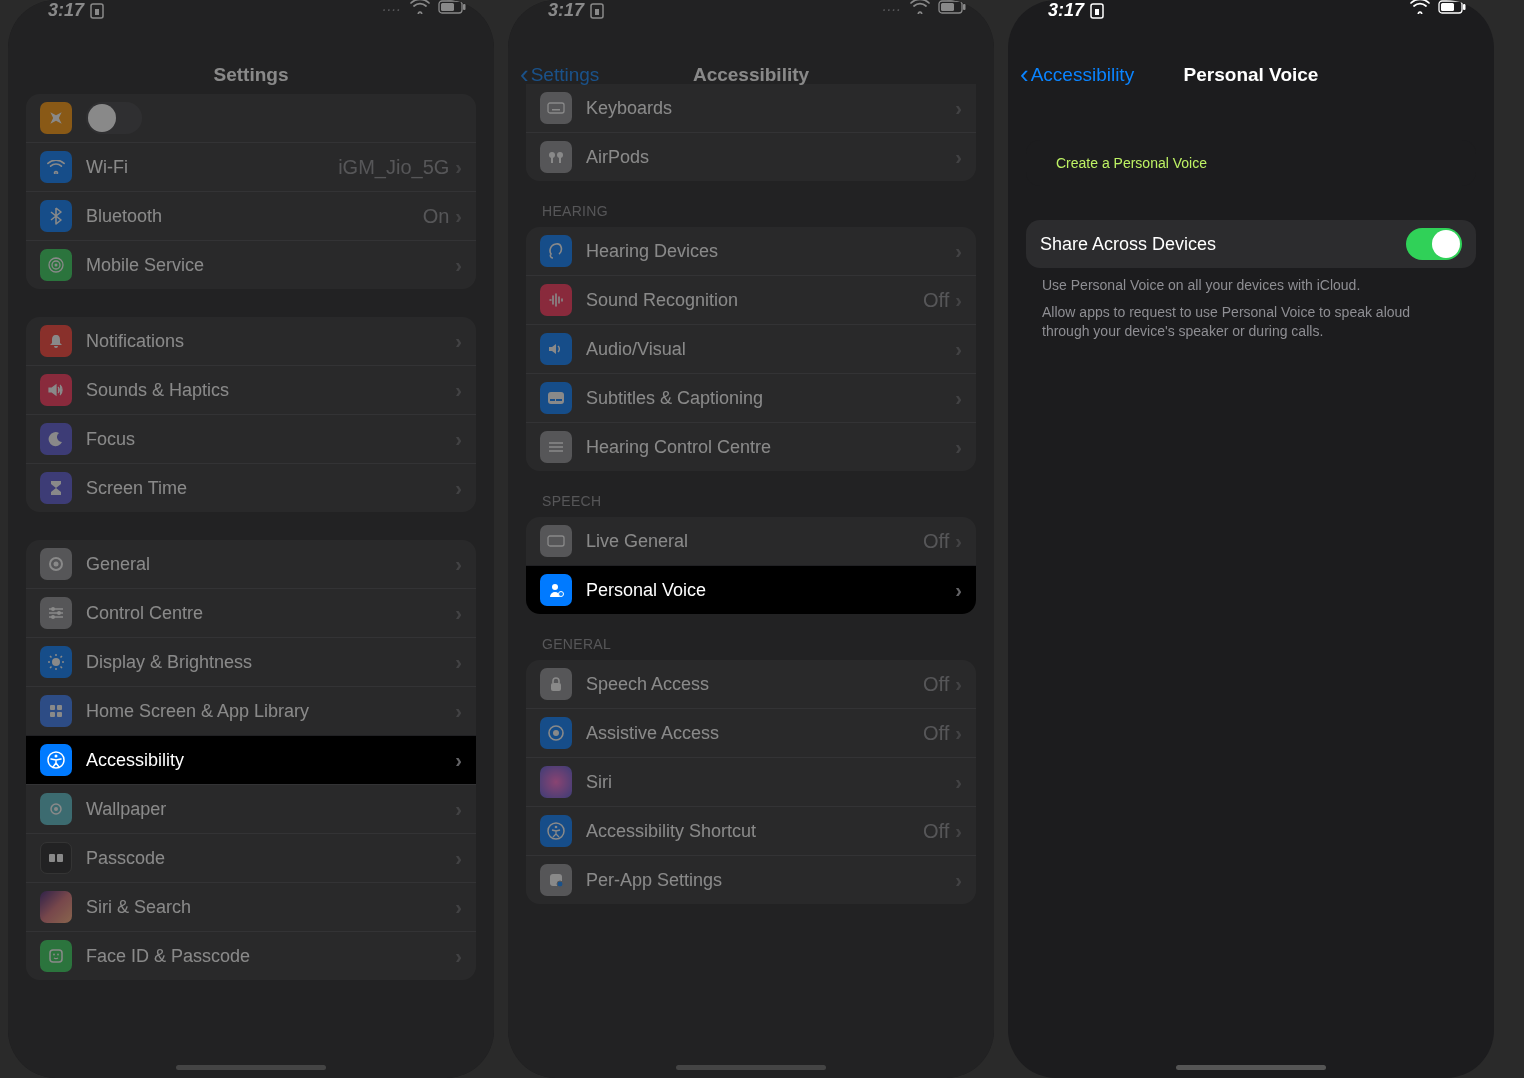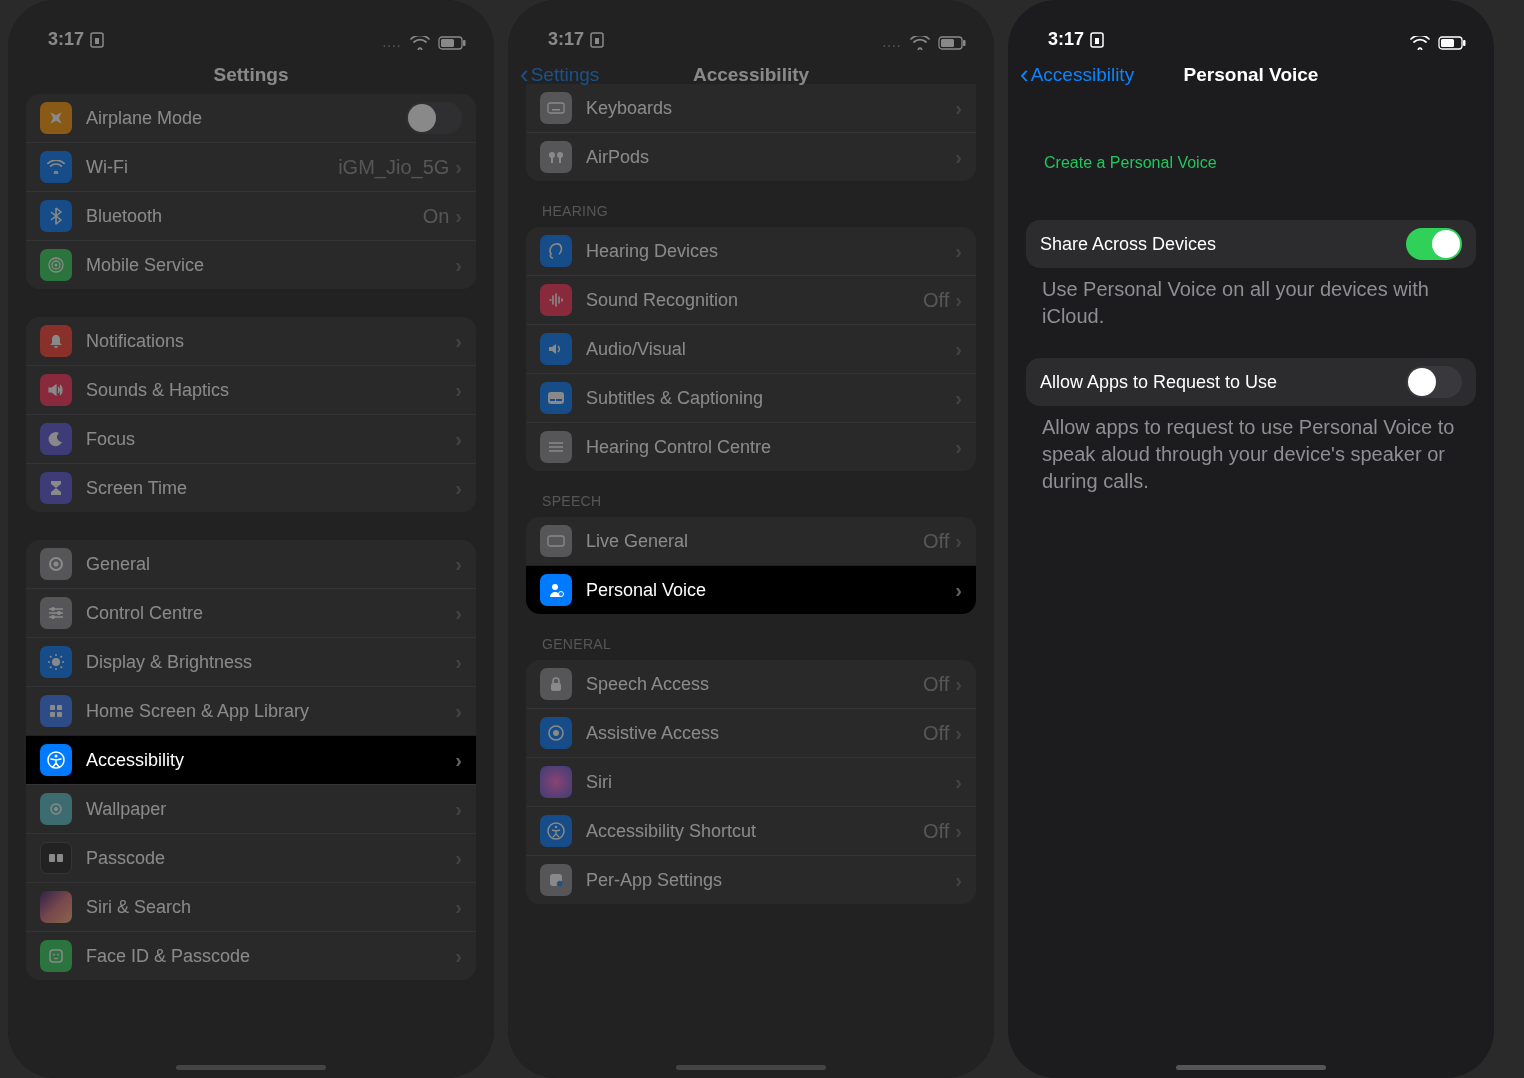--- a/index.html
+++ b/index.html
@@ -25,26 +25,27 @@
     content:"";
     position:absolute;
     inset:0;
     background: rgba(40,40,40,0.55);
     pointer-events:none;
     border-radius:48px;
   }
   .status-bar {
     height: 50px;
     display:flex;
-    align-items:flex-end;
+    align-items:flex-start;
     justify-content:space-between;
     padding: 0 28px 0 40px;
     color:#fff;
     font-size:18px;
     font-weight:600;
+    font-style:italic;
   }
   .status-left { display:flex; align-items:center; gap:6px; }
   .status-right { display:flex; align-items:center; gap:8px; }
   .nav-bar {
     height: 50px;
     display:flex;
     align-items:center;
     justify-content:center;
     position:relative;
     color:#fff;
@@ -111,40 +112,40 @@
   .toggle.on { background:#30d158; }
   .toggle.off { background:#39393d; }
   .knob {
     width:28px; height:28px; border-radius:14px; background:#fff;
     position:absolute; top:2px;
   }
   .toggle.on .knob { right:2px; }
   .toggle.off .knob { left:2px; }
   .footer-text {
     color:#8e8e93;
-    font-size:20px;
+    font-size:14px;
     padding: 8px 16px 0 16px;
     line-height:1.35;
   }
   .home-indicator {
     position:absolute; bottom:8px; left:50%;
     transform:translateX(-50%);
     width:150px; height:5px; border-radius:3px;
     background:#666;
   }
   .dots { color:#8e8e93; font-size:10px; letter-spacing:2px; }
   .wifi-icon, .batt-icon, .card-icon { display:inline-block; }
   svg { display:block; }
   .create-row {
     background:#1c1c1e;
     border-radius:14px;
     padding:14px 18px;
     margin-top:40px;
   }
-  .create-row .label { color:#22c55e; font-size:16px; }
+  .create-row .label { color:#bef264; font-size:14px;margin-left:12px; }
   .p3 .content { padding-top:0; }
   .scroll1 { margin-top:-6px; }
   .scroll2 { margin-top:-16px; }
   .row.cut-top { border-top:none; }
 </style>
 </head>
 <body>
 
 <div class="phone dim">
   <div class="status-bar">
@@ -179,21 +180,20 @@
   <div class="content scroll1">
 
     <div class="group first">
       <div class="row">
         <div class="icon" style="background:#ff9500">
             <svg width="18" height="18" viewBox="0 0 18 18">
               <path d="M2 9 L16 9 M9 2 L9 16" stroke="none"></path>
               <path d="M9 1 L11 7 L17 9 L11 11 L9 17 L7 11 L1 9 L7 7 Z" fill="#fff" transform="rotate(45 9 9)"></path>
             </svg>
           </div>
-        <span class="label">Airplane Mode</span>
         <div class="toggle off">
             <div class="knob"></div>
           </div>
       </div>
       <div class="row">
         <div class="icon" style="background:#007aff">
             <svg width="18" height="14" viewBox="0 0 20 14">
               <path d="M10 12 a1.6 1.6 0 1 0 0.001 0 M4 6 a9 9 0 0 1 12 0 M1 3 a13 13 0 0 1 18 0" fill="none" stroke="#fff" stroke-width="1.8" stroke-linecap="round"></path>
             </svg>
           </div>
@@ -598,24 +598,16 @@
     <div class="group" style="margin-top:34px">
       <div class="row">
         <span class="label">Share Across Devices</span>
         <div class="toggle on">
             <div class="knob"></div>
           </div>
       </div>
     </div>
     <div class="footer-text">Use Personal Voice on all your devices with iCloud.</div>
 
-    <div class="group" style="margin-top:28px">
-      <div class="row">
-        <span class="label">Allow Apps to Request to Use</span>
-        <div class="toggle off">
-            <div class="knob"></div>
-          </div>
-      </div>
-    </div>
     <div class="footer-text">Allow apps to request to use Personal Voice to speak aloud through your device's speaker or during calls.</div>
   </div>
   <div class="home-indicator" style="background:#555"></div>
 </div>
 
 </body></html>

